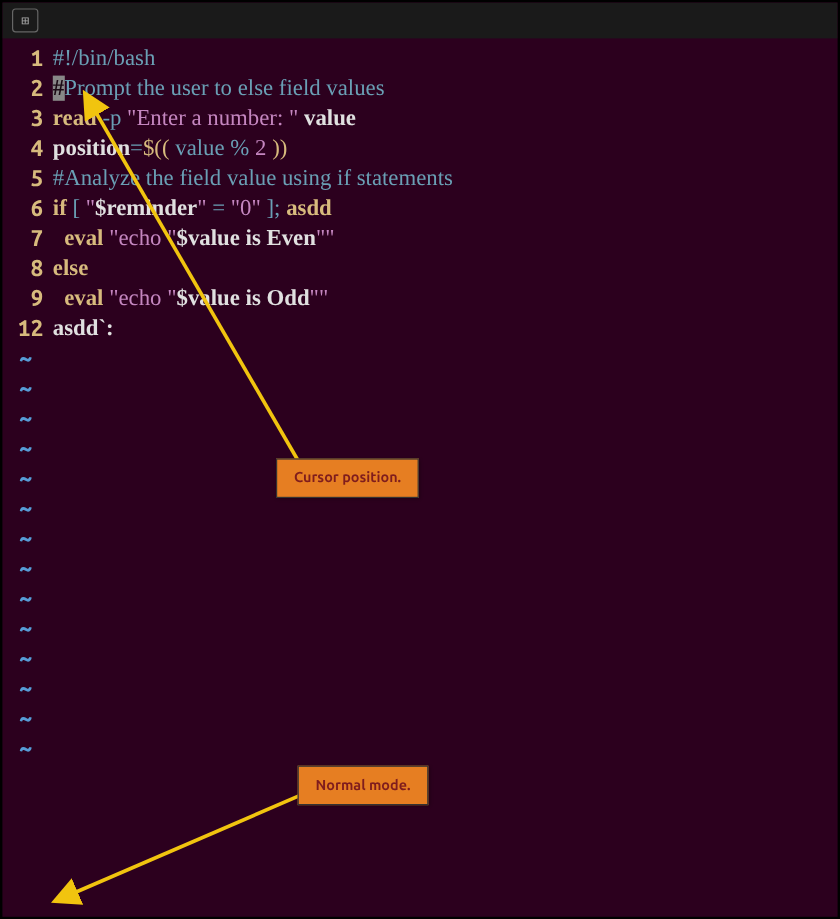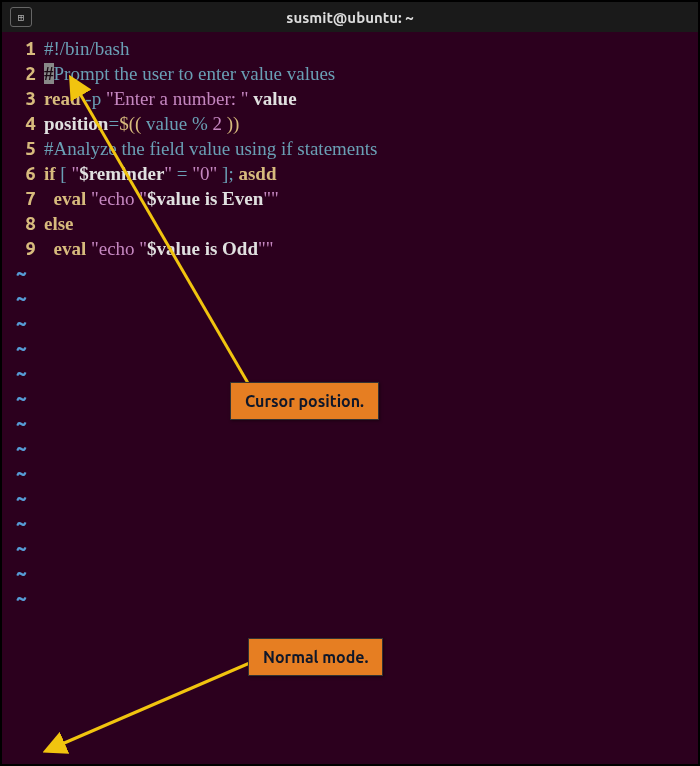--- a/index.html
+++ b/index.html
@@ -71,24 +71,24 @@
   .c-op { color: #d7ba7d; }
   .cursor-block {
     background: #888;
     color: #1a0a14;
     font-weight: bold;
   }
   
   .label {
     position: absolute;
     background: #e67e22;
-    color: #0f172a;
+    color: #7f1d1d;
     font-family: 'Ubuntu', sans-serif;
     font-weight: bold;
-    font-size: 16px;
+    font-size: 12px;
     padding: 9px 14px;
     border: 1px solid #333;
     box-shadow: 1px 1px 3px rgba(0,0,0,.4);
     z-index: 10;
   }
   
   .arrow-layer {
     position: absolute;
     top: 0; left: 0;
     width: 700px;
@@ -97,33 +97,33 @@
     z-index: 5;
   }
 </style>
 </head>
 <body>
 
 <div class="titlebar">
   <div class="tab-icon">
     <span>⊞</span>
   </div>
-  <div class="title-text">susmit@ubuntu: ~</div>
 </div>
 
 <div class="editor" id="editor">
     <div class="line"><span class="gutter">1</span><span class="code"><span class="c-comment">#!/bin/bash</span></span></div>
-    <div class="line"><span class="gutter">2</span><span class="code"><span class="cursor-block">#</span><span class="c-comment">Prompt the user to enter value values</span></span></div>
+    <div class="line"><span class="gutter">2</span><span class="code"><span class="cursor-block">#</span><span class="c-comment">Prompt the user to else field values</span></span></div>
     <div class="line"><span class="gutter">3</span><span class="code"><span class="c-key">read</span><span class="c-comment"> -p </span><span class="c-str">"Enter a number: "</span><span class="c-plain"> value</span></span></div>
     <div class="line"><span class="gutter">4</span><span class="code"><span class="c-plain">position</span><span class="c-comment">=</span><span class="c-op">$((</span><span class="c-comment"> value </span><span class="c-comment">%</span><span class="c-str"> 2 </span><span class="c-op">))</span></span></div>
     <div class="line"><span class="gutter">5</span><span class="code"><span class="c-comment">#Analyze the field value using if statements</span></span></div>
     <div class="line"><span class="gutter">6</span><span class="code"><span class="c-key">if</span><span class="c-comment"> [ </span><span class="c-str">"</span><span class="c-plain">$reminder</span><span class="c-str">"</span><span class="c-comment"> = </span><span class="c-str">"0"</span><span class="c-comment"> ]; </span><span class="c-key">asdd</span></span></div>
     <div class="line"><span class="gutter">7</span><span class="code"><span class="c-comment">  </span><span class="c-key">eval</span><span class="c-comment"> </span><span class="c-str">"echo "</span><span class="c-plain">$value</span><span class="c-plain"> is Even</span><span class="c-str">""</span></span></div>
     <div class="line"><span class="gutter">8</span><span class="code"><span class="c-key">else</span></span></div>
     <div class="line"><span class="gutter">9</span><span class="code"><span class="c-comment">  </span><span class="c-key">eval</span><span class="c-comment"> </span><span class="c-str">"echo "</span><span class="c-plain">$value</span><span class="c-plain"> is Odd</span><span class="c-str">""</span></span></div>
+    <div class="line"><span class="gutter">12</span><span class="code"><span class="c-plain">asdd`:</span></span></div>
     <div class="line tilde-line">~</div>
     <div class="line tilde-line">~</div>
     <div class="line tilde-line">~</div>
     <div class="line tilde-line">~</div>
     <div class="line tilde-line">~</div>
     <div class="line tilde-line">~</div>
     <div class="line tilde-line">~</div>
     <div class="line tilde-line">~</div>
     <div class="line tilde-line">~</div>
     <div class="line tilde-line">~</div>

